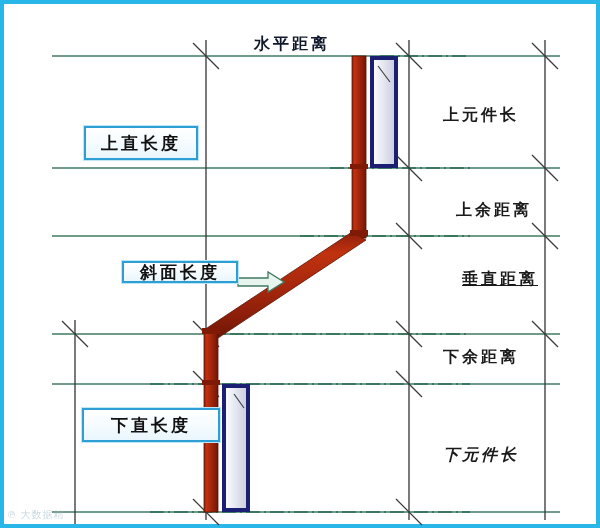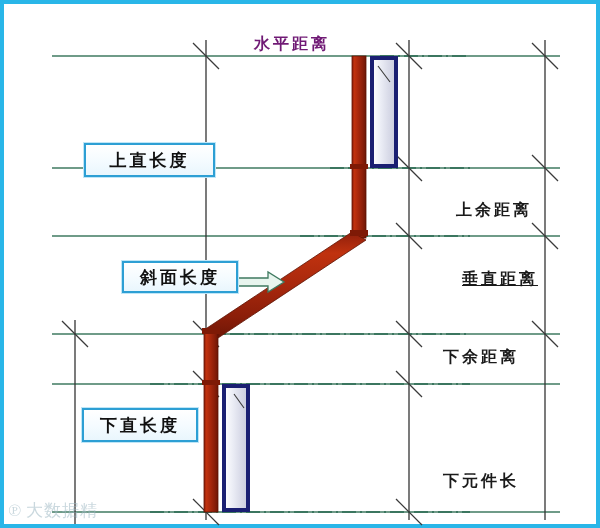--- a/index.html
+++ b/index.html
@@ -57,37 +57,37 @@
     position: absolute;
     color: #1a1a1a;
     font-weight: bold;
     letter-spacing: 3px;
     font-size: 16px;
     white-space: nowrap;
     font-family: "DejaVu Sans", "Liberation Sans", sans-serif;
   }
   .top-title {
     position: absolute;
-    color: #701a75;
+    color: #0f172a;
     font-weight: bold;
     letter-spacing: 3px;
     font-size: 16px;
     white-space: nowrap;
     font-family: "DejaVu Sans", "Liberation Sans", sans-serif;
   }
   #watermark {
     position: absolute;
     left: 8px;
     bottom: 6px;
-    font-size: 17px;
+    font-size: 10px;
     color: #9fb9c4;
     opacity: .55;
     letter-spacing: 1px;
     white-space: nowrap;
-    font-family: Liberation Serif, serif;
+    font-family: Liberation Sans, sans-serif;
   }
   #watermark .wm-mark { margin-right: 4px; }
 </style>
 </head>
 <body>
 
 <div id="stage">
 
   <div id="frame"></div>
   <div id="inner-white"></div>
@@ -186,32 +186,33 @@
       <line x1="234" y1="394" x2="244" y2="408"></line>
     </g>
 
     <g>
       <polygon points="238,278 268,278 268,272 284,282 268,292 268,286 238,286" fill="#e8f5ee" stroke="#3f7a60" stroke-width="1.3"></polygon>
     </g>
   </svg>
 
   <div class="top-title" style="left:254px; top:34px;">水平距离</div>
 
-  <div class="lbl-box" style="left:84px; top:126px; width:131px; height:34px;margin-top:17px;">上直长度</div>
-
-  <div class="lbl-box" style="left:122px; top:261px; width:116px; height:32px;">斜面长度</div>
-
-  <div class="lbl-box" style="left:82px; top:408px; width:116px; height:34px;">下直长度</div>
-
+  <div class="lbl-box" style="left:84px; top:126px; width:114px; height:34px;">上直长度</div>
+
+  <div class="lbl-box" style="left:122px; top:261px; width:116px; height:22px;">斜面长度</div>
+
+  <div class="lbl-box" style="left:82px; top:408px; width:138px; height:34px;">下直长度</div>
+
+  <div class="plain-lbl" style="left:443px; top:105px;">上元件长</div>
 
   <div class="plain-lbl" style="left:443px; top:200px;margin-left:13px;">上余距离</div>
 
   <div class="plain-lbl" style="left:462px; top:269px;text-decoration:underline;">垂直距离</div>
 
   <div class="plain-lbl" style="left:443px; top:347px;text-align:right;">下余距离</div>
 
-  <div class="plain-lbl" style="left:443px; top:471px;">下元件长</div>
+  <div class="plain-lbl" style="left:443px; top:445px;font-style:italic;">下元件长</div>
 
   <div id="watermark">
     <span class="wm-mark">℗</span><span>大数据精</span>
   </div>
 
 </div>
 
 </body></html>

